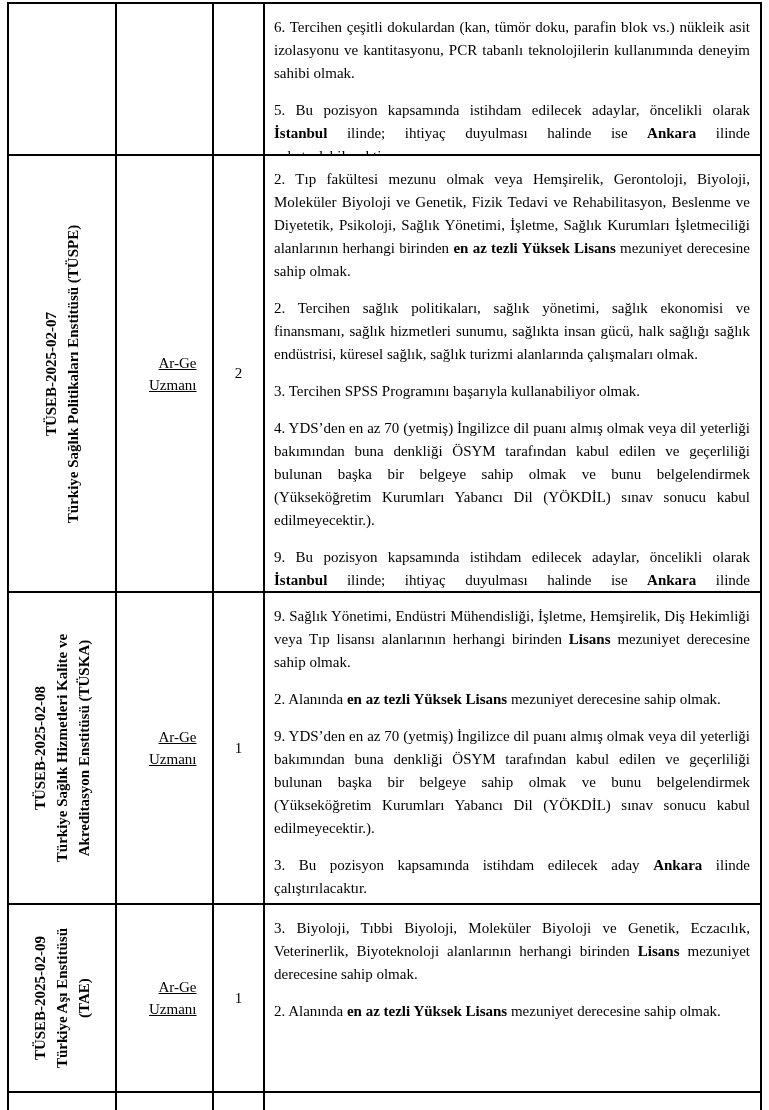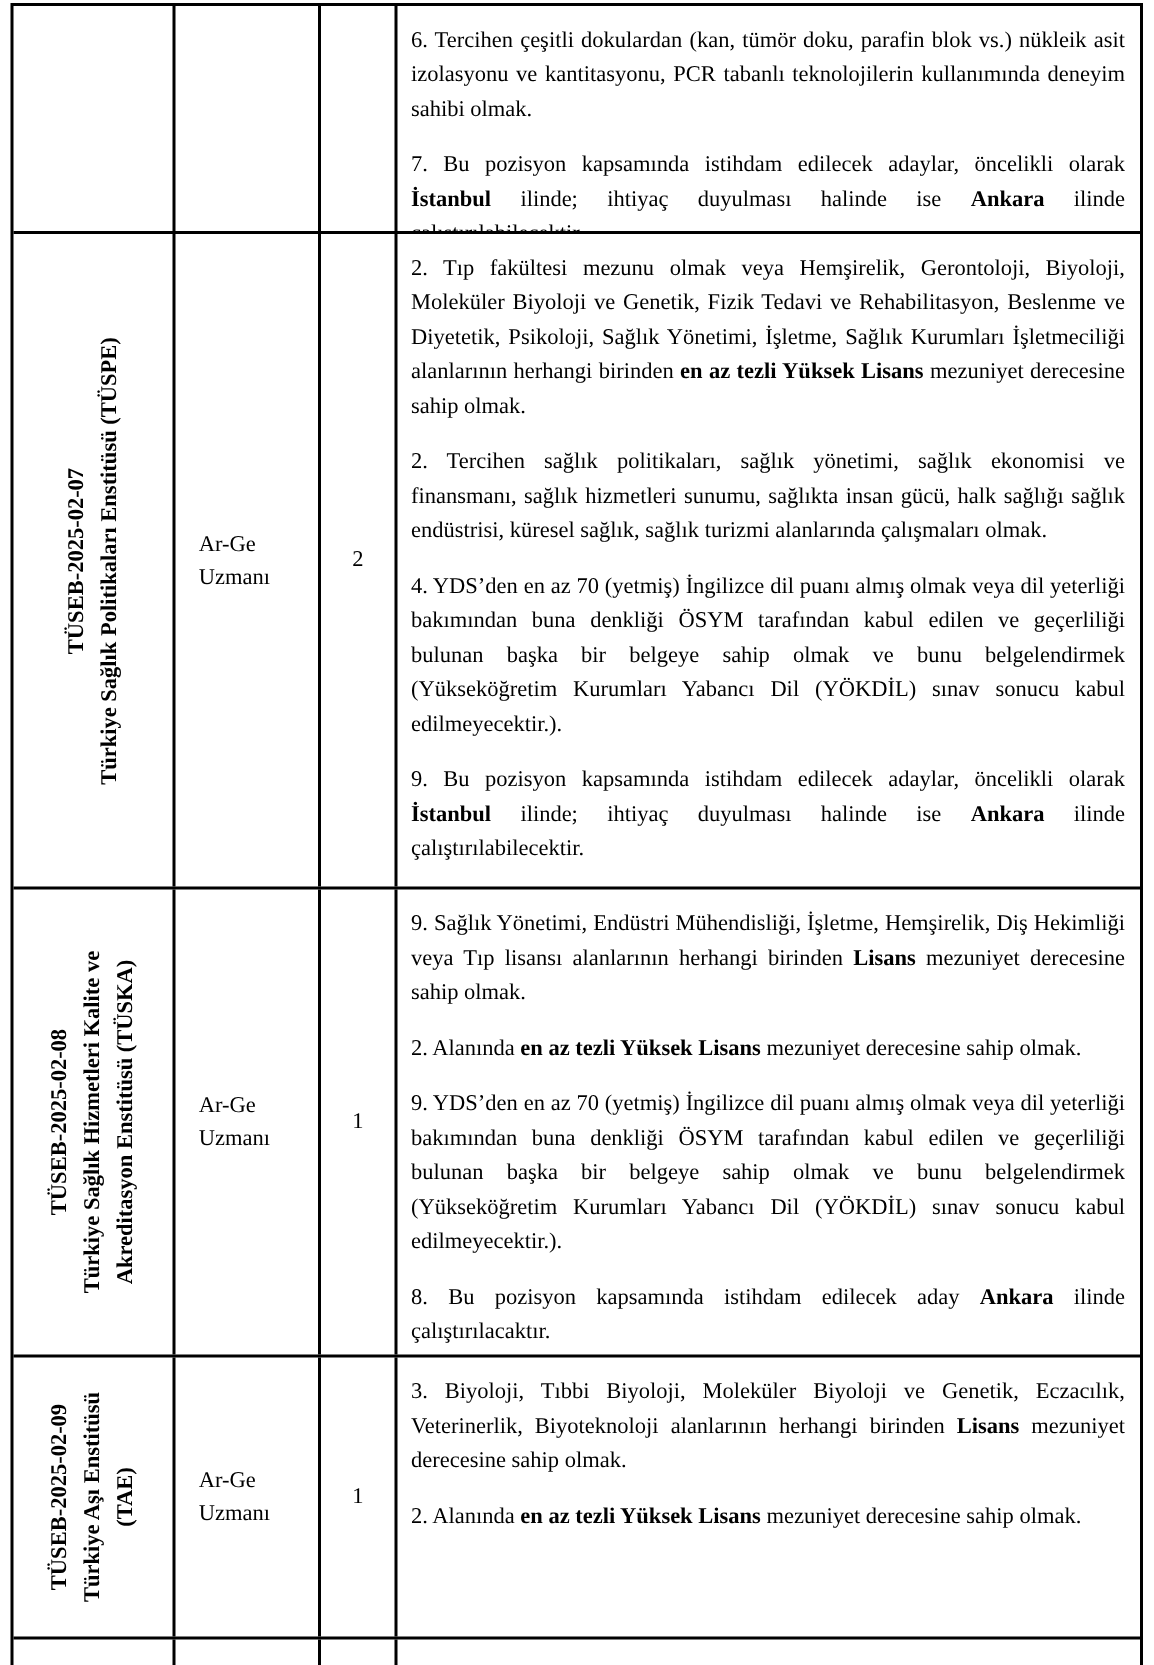--- a/index.html
+++ b/index.html
@@ -44,23 +44,24 @@
   }
   .r2 .vtext { width: 430px; }
   .r3 .vtext { width: 300px; }
   .r4 .vtext { width: 172px; }
   .vtext .code, .vtext .name { display: block; }
 
   
   .ccell { display: flex; align-items: center; justify-content: center; }
   .pos {
     width: 64px;
-    text-align: left;
+    text-align: right;
     font-size: 15px;
     line-height: 22px;
+    text-decoration: underline;
   }
   .cnt { font-size: 15px; }
 
   
   .reqcell {
     padding: 6px 10px 4px 9px;
     overflow: hidden;
   }
   .reqcell p.req {
     margin: 14px 0;
@@ -76,40 +77,41 @@
 
 <div class="page">
   <div class="table">
 
     <div class="row r1">
       <div class="cell vcell"></div>
       <div class="cell bl ccell"></div>
       <div class="cell bl ccell"></div>
       <div class="cell bl reqcell">
           <p class="req"><span>6. Tercihen çeşitli dokulardan (kan, tümör doku, parafin blok vs.) nükleik asit izolasyonu ve kantitasyonu, PCR tabanlı teknolojilerin kullanımında deneyim sahibi olmak.</span></p>
-          <p class="req"><span>7. Bu pozisyon kapsamında istihdam edilecek adaylar, öncelikli olarak </span><span class="b">İstanbul</span><span> ilinde; ihtiyaç duyulması halinde ise </span><span class="b">Ankara</span><span> ilinde çalıştırılabilecektir.</span></p>
+          <p class="req"><span>5. Bu pozisyon kapsamında istihdam edilecek adaylar, öncelikli olarak </span><span class="b">İstanbul</span><span> ilinde; ihtiyaç duyulması halinde ise </span><span class="b">Ankara</span><span> ilinde çalıştırılabilecektir.</span></p>
         </div>
     </div>
 
     <div class="row r2">
       <div class="cell vcell">
         <div class="vtext">
           <span class="code">TÜSEB-2025-02-07</span>
           <span class="name">Türkiye Sağlık Politikaları Enstitüsü (TÜSPE)</span>
         </div>
       </div>
       <div class="cell bl ccell">
         <span class="pos">Ar-Ge Uzmanı</span>
       </div>
       <div class="cell bl ccell">
         <span class="cnt">2</span>
       </div>
       <div class="cell bl reqcell">
           <p class="req"><span>2. Tıp fakültesi mezunu olmak veya Hemşirelik, Gerontoloji, Biyoloji, Moleküler Biyoloji ve Genetik, Fizik Tedavi ve Rehabilitasyon, Beslenme ve Diyetetik, Psikoloji, Sağlık Yönetimi, İşletme, Sağlık Kurumları İşletmeciliği alanlarının herhangi birinden </span><span class="b">en az tezli Yüksek Lisans</span><span> mezuniyet derecesine sahip olmak.</span></p>
           <p class="req"><span>2. Tercihen sağlık politikaları, sağlık yönetimi, sağlık ekonomisi ve finansmanı, sağlık hizmetleri sunumu, sağlıkta insan gücü, halk sağlığı sağlık endüstrisi, küresel sağlık, sağlık turizmi alanlarında çalışmaları olmak.</span></p>
+          <p class="req"><span>3. Tercihen SPSS Programını başarıyla kullanabiliyor olmak.</span></p>
           <p class="req"><span>4. YDS’den en az 70 (yetmiş) İngilizce dil puanı almış olmak veya dil yeterliği bakımından buna denkliği ÖSYM tarafından kabul edilen ve geçerliliği bulunan başka bir belgeye sahip olmak ve bunu belgelendirmek (Yükseköğretim Kurumları Yabancı Dil (YÖKDİL) sınav sonucu kabul edilmeyecektir.).</span></p>
           <p class="req"><span>9. Bu pozisyon kapsamında istihdam edilecek adaylar, öncelikli olarak </span><span class="b">İstanbul</span><span> ilinde; ihtiyaç duyulması halinde ise </span><span class="b">Ankara</span><span> ilinde çalıştırılabilecektir.</span></p>
         </div>
     </div>
 
     <div class="row r3">
       <div class="cell vcell">
         <div class="vtext">
           <span class="code">TÜSEB-2025-02-08</span>
           <span class="name">Türkiye Sağlık Hizmetleri Kalite ve Akreditasyon Enstitüsü (TÜSKA)</span>
@@ -118,21 +120,21 @@
       <div class="cell bl ccell">
         <span class="pos">Ar-Ge Uzmanı</span>
       </div>
       <div class="cell bl ccell">
         <span class="cnt">1</span>
       </div>
       <div class="cell bl reqcell">
           <p class="req"><span>9. Sağlık Yönetimi, Endüstri Mühendisliği, İşletme, Hemşirelik, Diş Hekimliği veya Tıp lisansı alanlarının herhangi birinden </span><span class="b">Lisans</span><span> mezuniyet derecesine sahip olmak.</span></p>
           <p class="req"><span>2. Alanında </span><span class="b">en az tezli Yüksek Lisans</span><span> mezuniyet derecesine sahip olmak.</span></p>
           <p class="req"><span>9. YDS’den en az 70 (yetmiş) İngilizce dil puanı almış olmak veya dil yeterliği bakımından buna denkliği ÖSYM tarafından kabul edilen ve geçerliliği bulunan başka bir belgeye sahip olmak ve bunu belgelendirmek (Yükseköğretim Kurumları Yabancı Dil (YÖKDİL) sınav sonucu kabul edilmeyecektir.).</span></p>
-          <p class="req"><span>8. Bu pozisyon kapsamında istihdam edilecek aday </span><span class="b">Ankara</span><span> ilinde çalıştırılacaktır.</span></p>
+          <p class="req"><span>3. Bu pozisyon kapsamında istihdam edilecek aday </span><span class="b">Ankara</span><span> ilinde çalıştırılacaktır.</span></p>
         </div>
     </div>
 
     <div class="row r4">
       <div class="cell vcell">
         <div class="vtext">
           <span class="code">TÜSEB-2025-02-09</span>
           <span class="name">Türkiye Aşı Enstitüsü (TAE)</span>
         </div>
       </div>

